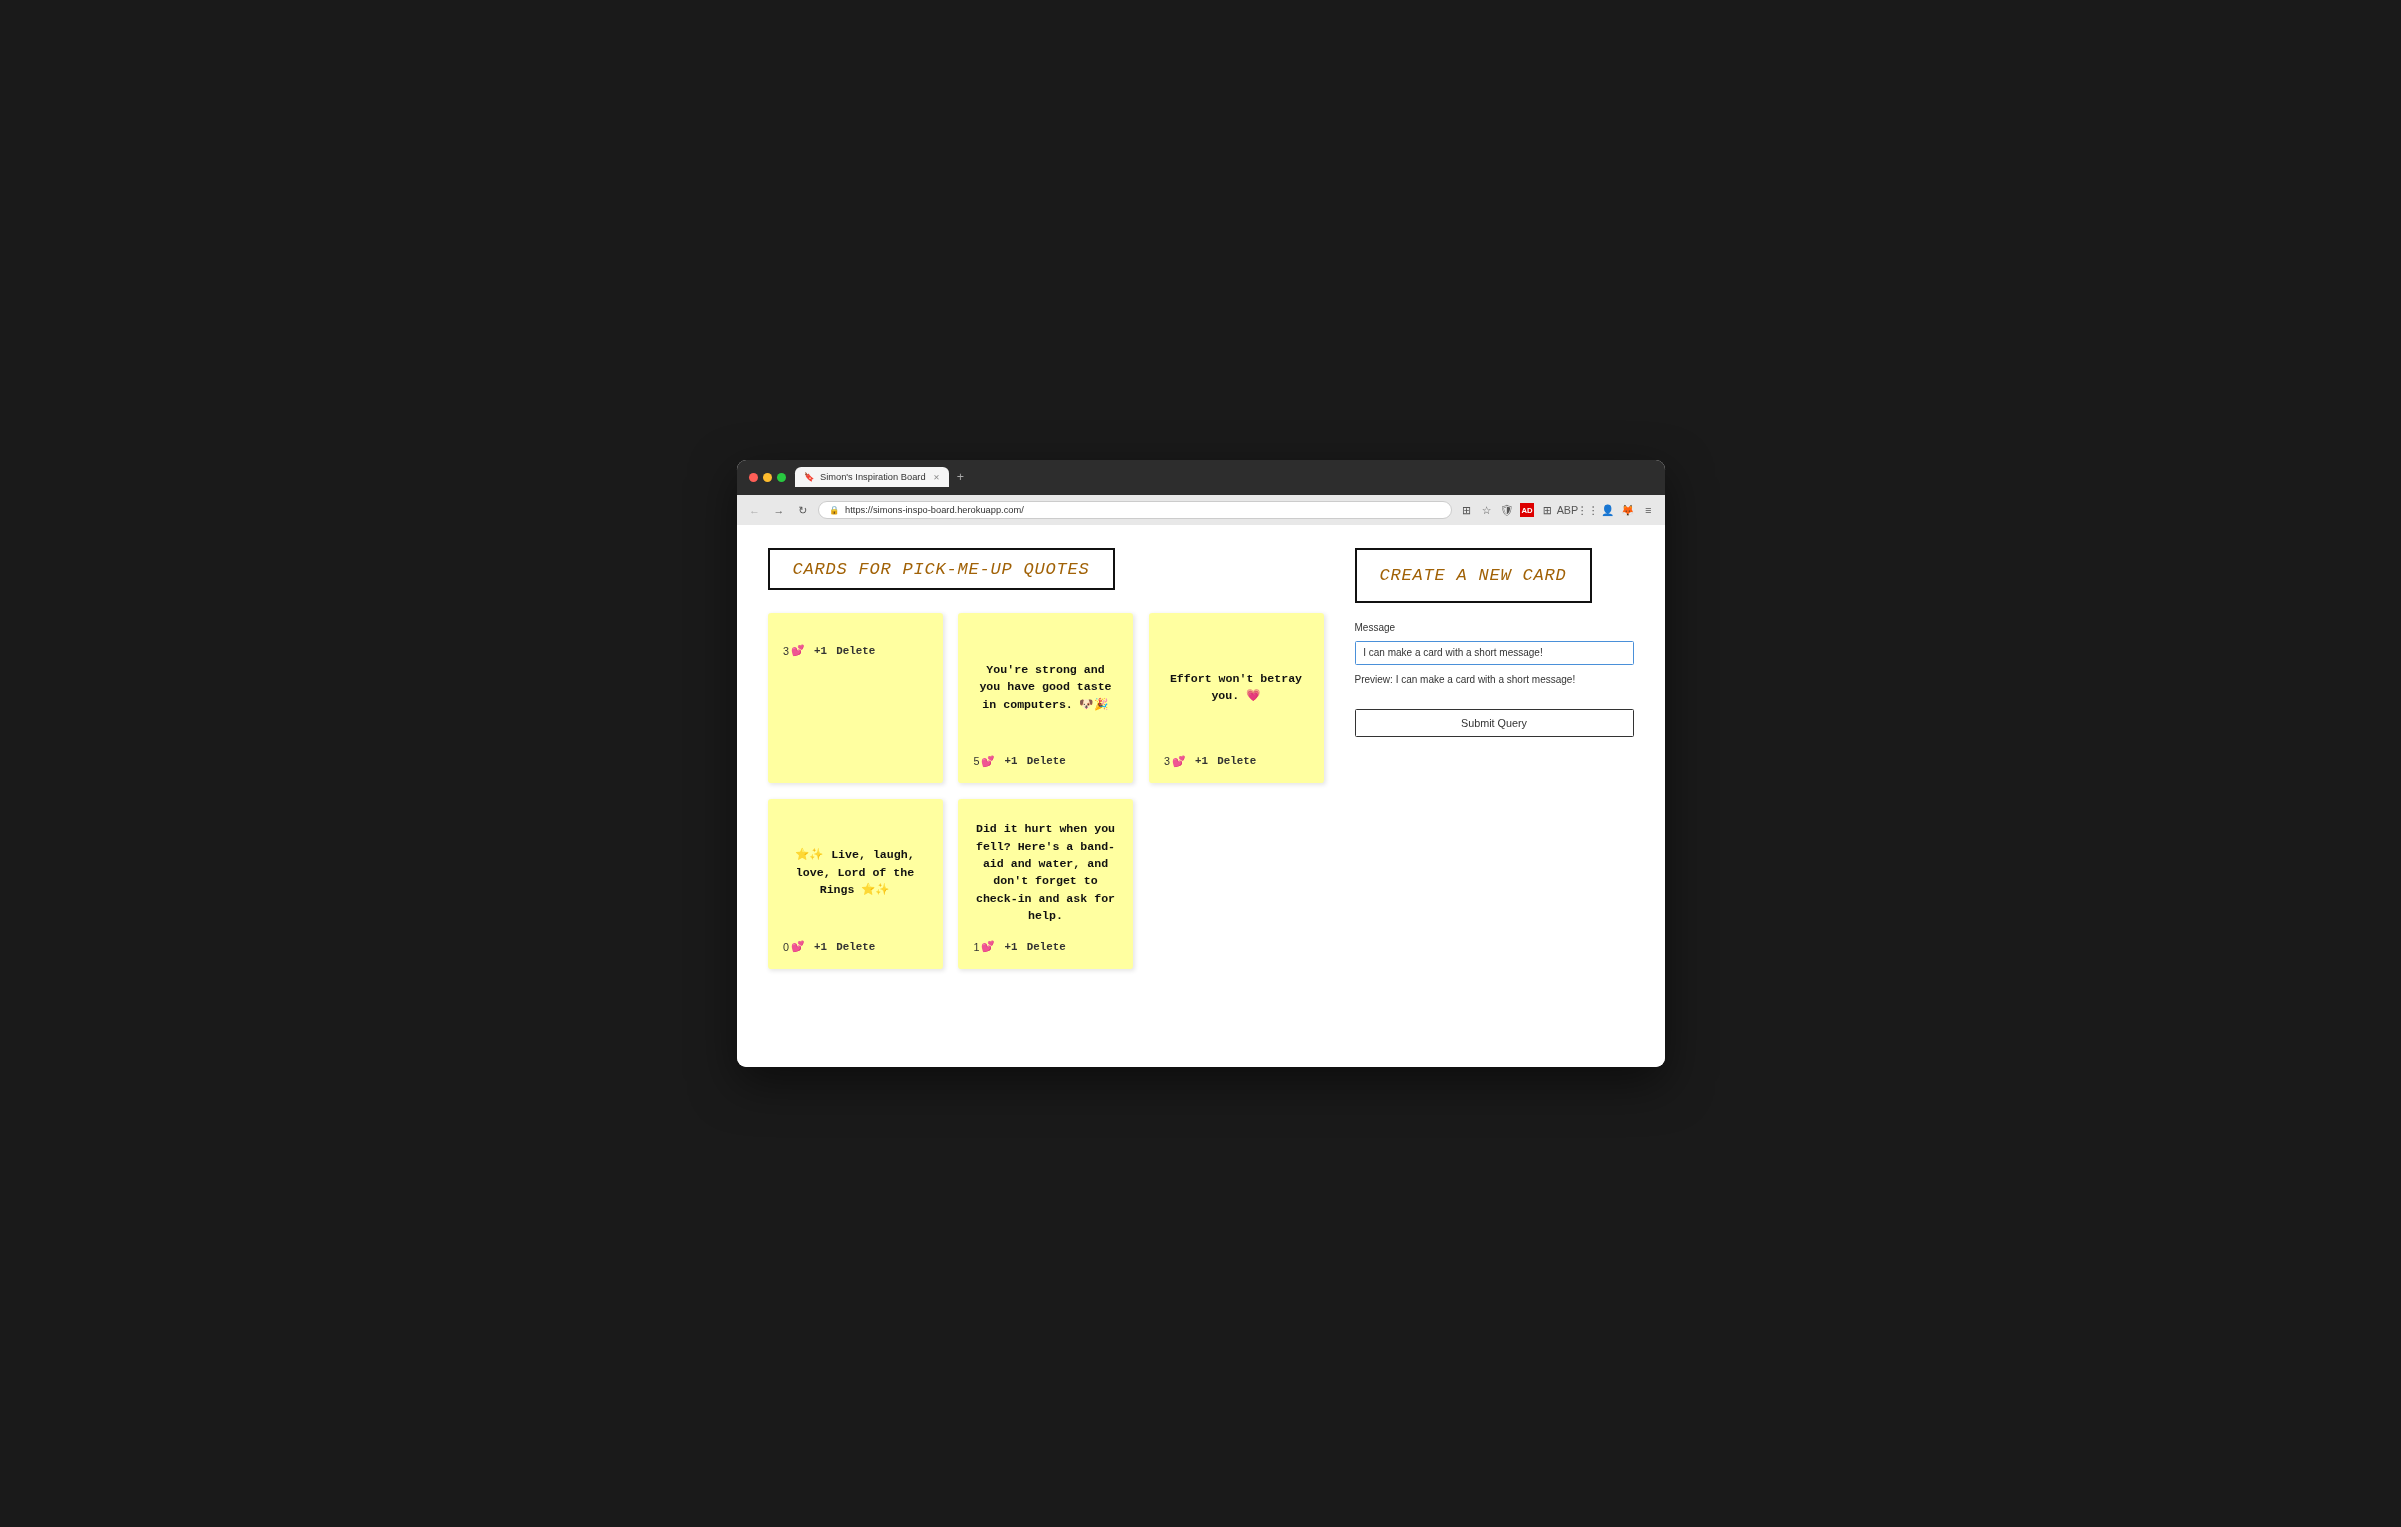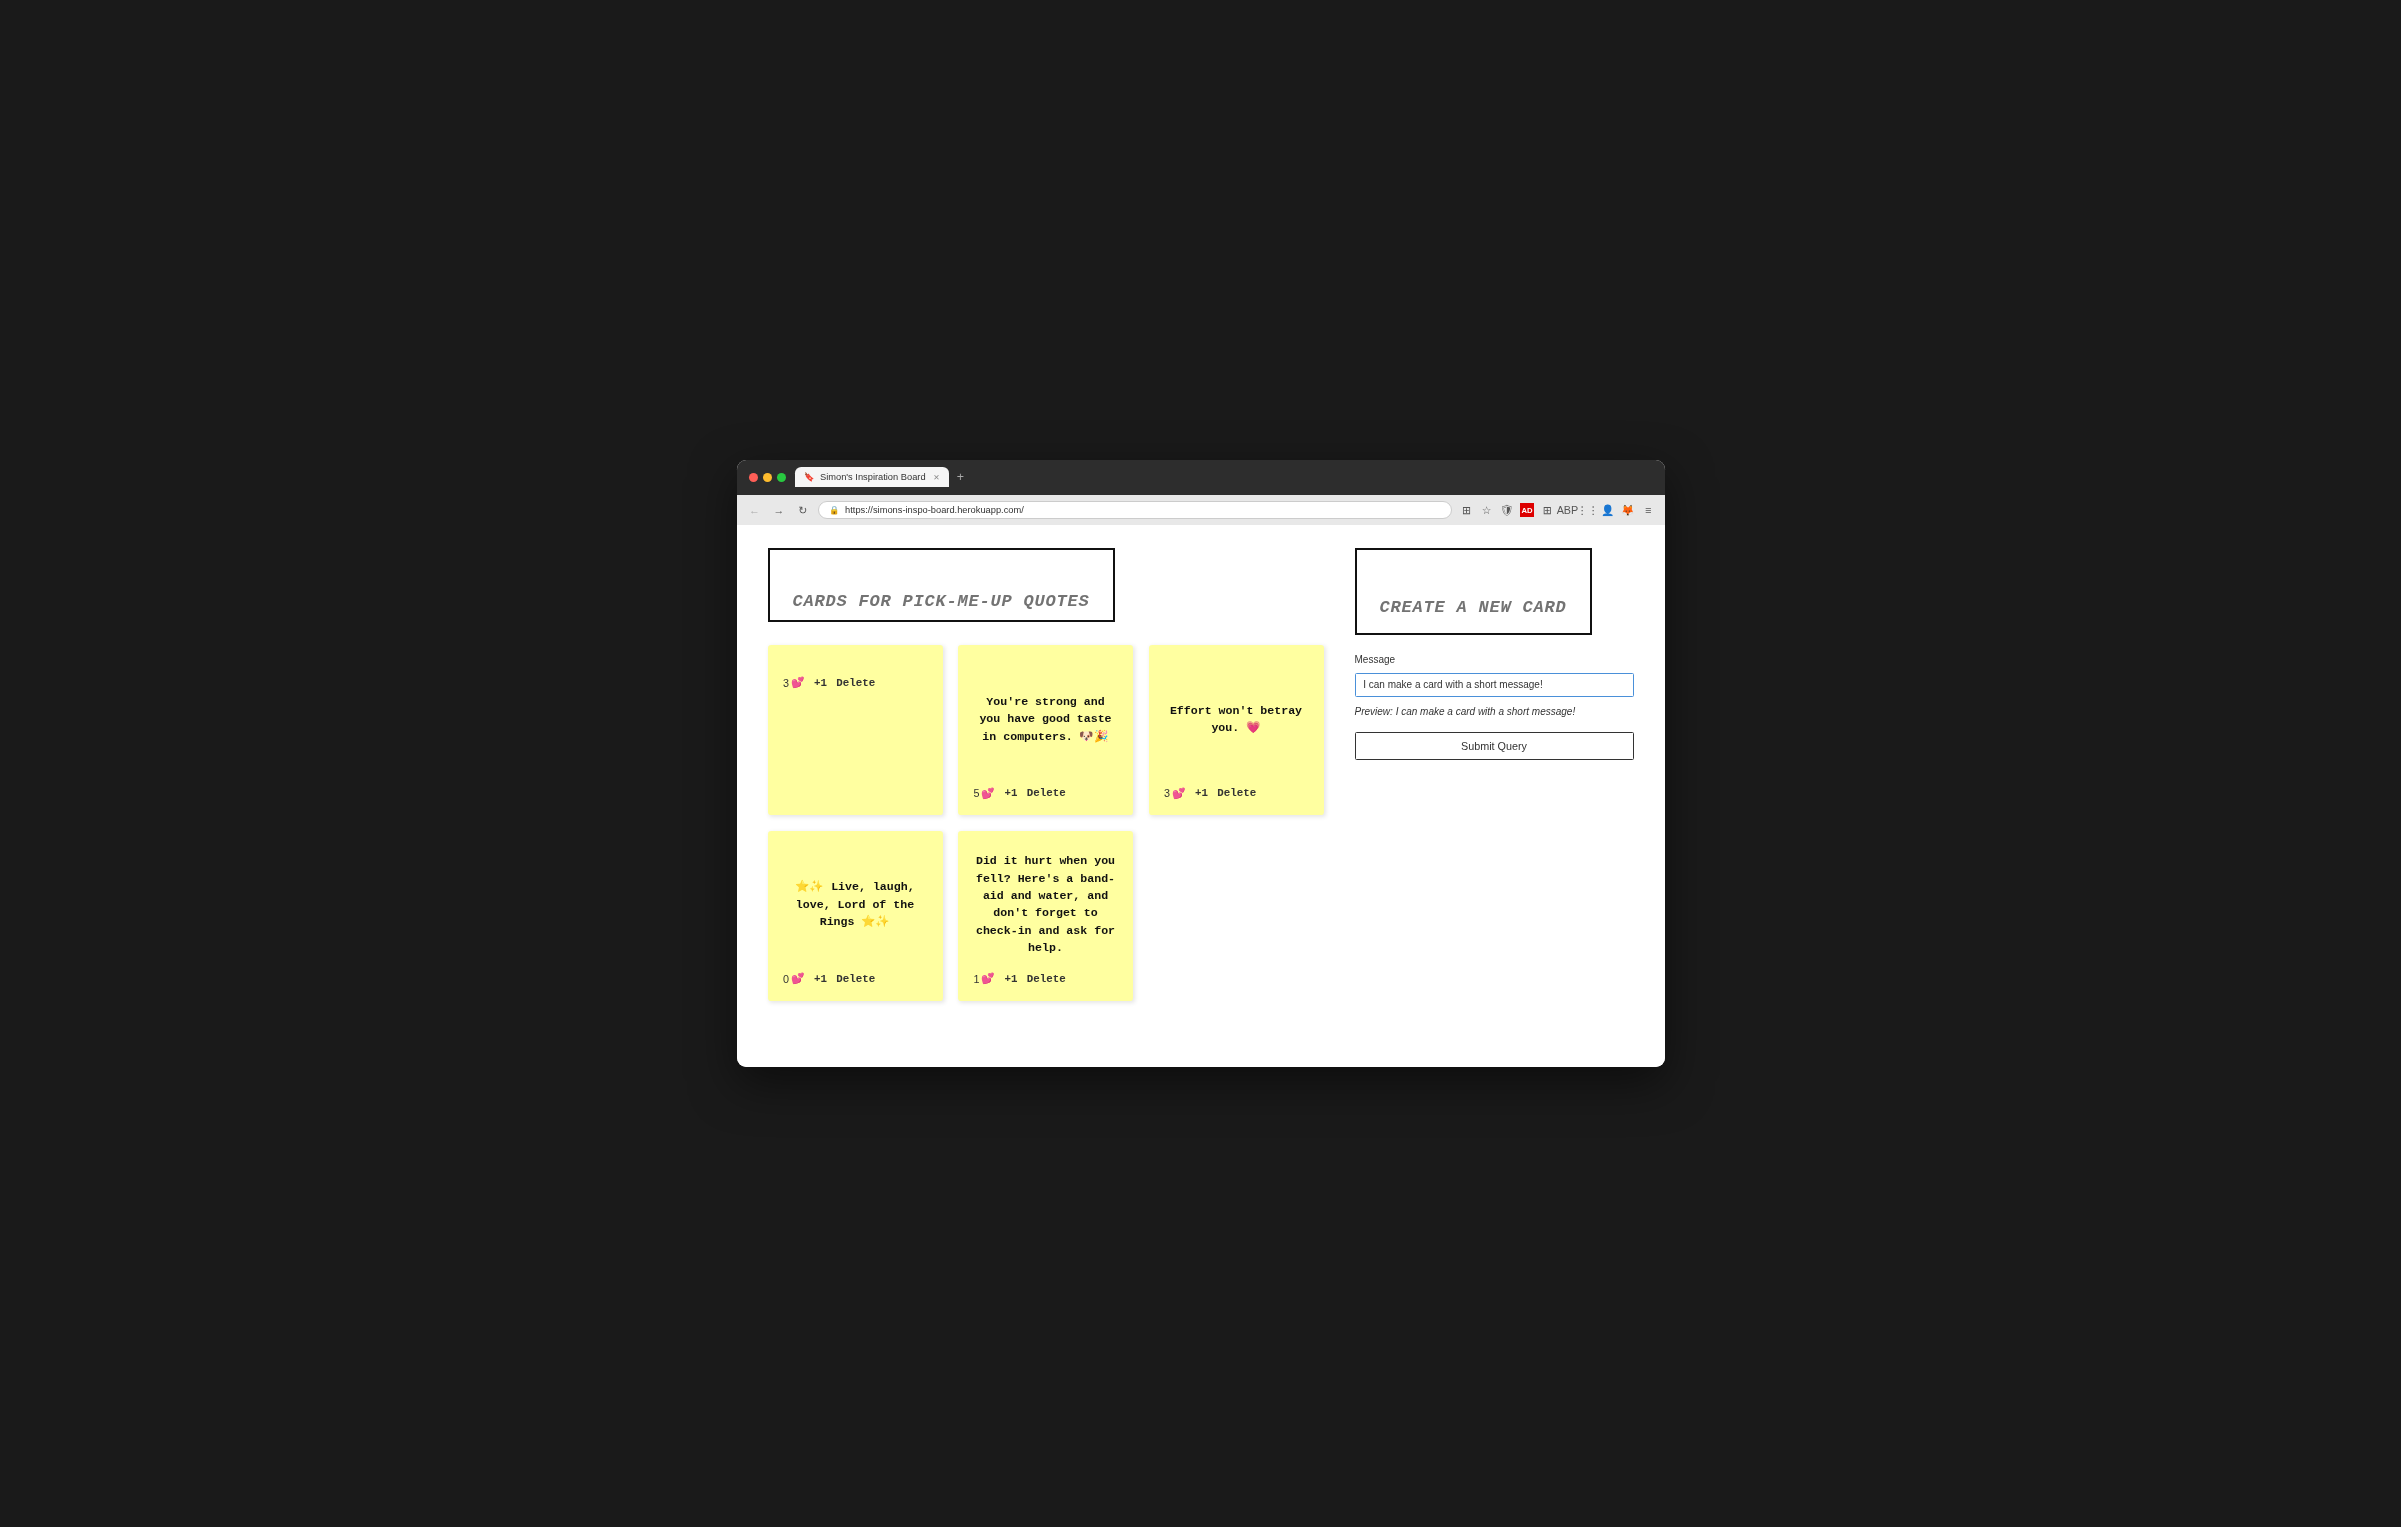--- a/index.html
+++ b/index.html
@@ -176,26 +176,25 @@
       display: inline-block;
       border: 2.3px solid #111;
       padding: 9.3px 23px;
       margin-bottom: 23px;
       background: white;
     }
 
     .board-title {
       font-family: 'Courier New', Courier, monospace;
       font-size: 17px;
-      font-weight: 700;
+      font-weight: 400;
       text-transform: uppercase;
       letter-spacing: 0.8px;
-      color: #737373;
+      color: #a16207;
       font-style: italic;
-      margin-top: 32px;
     }
 
     
     .cards-grid {
       display: grid;
       grid-template-columns: repeat(3, 1fr);
       gap: 15.5px;
     }
 
     .card {
@@ -270,22 +269,21 @@
       padding: 5.4px 7.7px;
       font-size: 10px;
       color: #333;
       outline: none;
       margin-bottom: 9.3px;
     }
 
     .preview-text {
       font-size: 10px;
       color: #333;
-      margin-bottom: 15px;
-      font-style: italic;
+      margin-bottom: 24px;
     }
 
     .submit-btn {
       width: 100%;
       padding: 7px;
       background: white;
       border: 1.2px solid #333;
       border-radius: 1.5px;
       font-size: 10.8px;
       color: #333;

